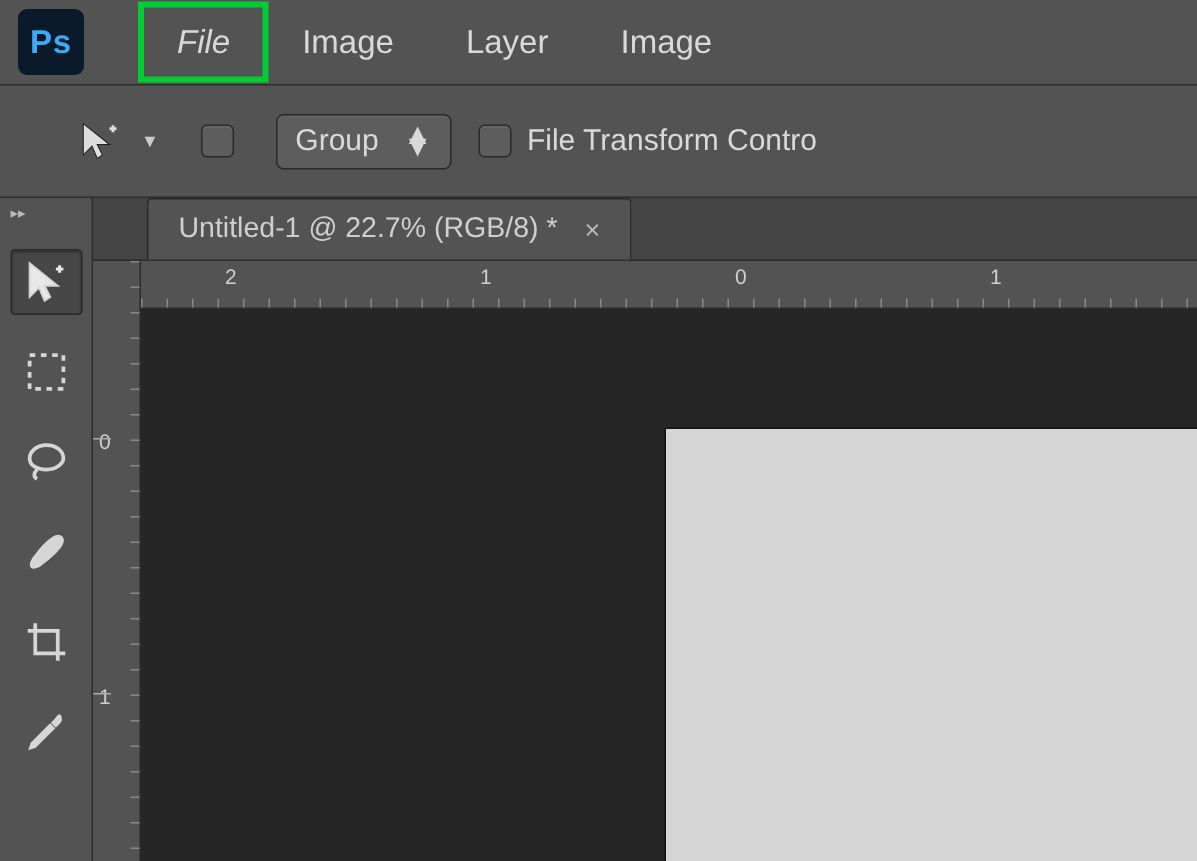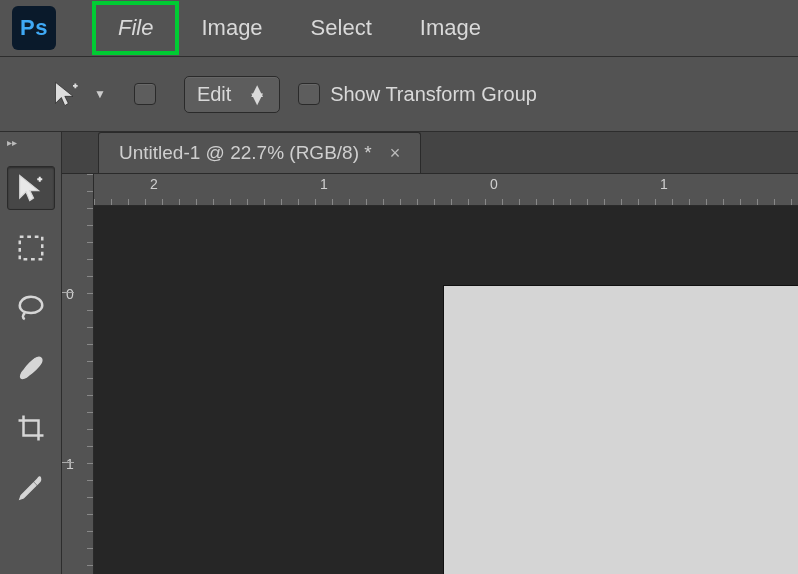--- a/index.html
+++ b/index.html
@@ -59,21 +59,21 @@
 </head>
 <body>
 
 <div class="menubar">
   <div class="ps-logo">
     <span>Ps</span>
   </div>
   <div class="menu-items">
     <div class="menu-item highlighted"><span>File</span></div>
     <div class="menu-item"><span>Image</span></div>
-    <div class="menu-item"><span>Select</span></div>
+    <div class="menu-item"><span>Layer</span></div>
     <div class="menu-item"><span>Image</span></div>
   </div>
 </div>
 
 <div class="optionsbar">
   <div class="tool-select">
     <span class="arrow-icon">
       <svg viewBox="0 0 24 24">
           <path d="M3 2 L3 20 L8 15 L11 22 L14 20 L11 14 L18 14 Z"></path>
           <g stroke="#ddd" stroke-width="1.6" fill="none">
@@ -82,30 +82,30 @@
         </svg>
     </span>
     <span class="dropdown-caret">▼</span>
   </div>
 
   <label class="opt-label">
     <span class="checkbox"></span>
   </label>
 
   <div class="select-box">
-    <span>Edit</span>
+    <span>Group</span>
     <span class="select-arrows">
         <span>▲</span>
         <span>▼</span>
       </span>
   </div>
 
   <label class="opt-label">
     <span class="checkbox"></span>
-    <span>Show Transform Group</span>
+    <span>File Transform Contro</span>
   </label>
 </div>
 
 <div class="expand-handle">▸▸</div>
 
 <div class="workspace">
 
   <div class="toolstrip">
     <div class="tool active">
       <svg viewBox="0 0 24 24">

